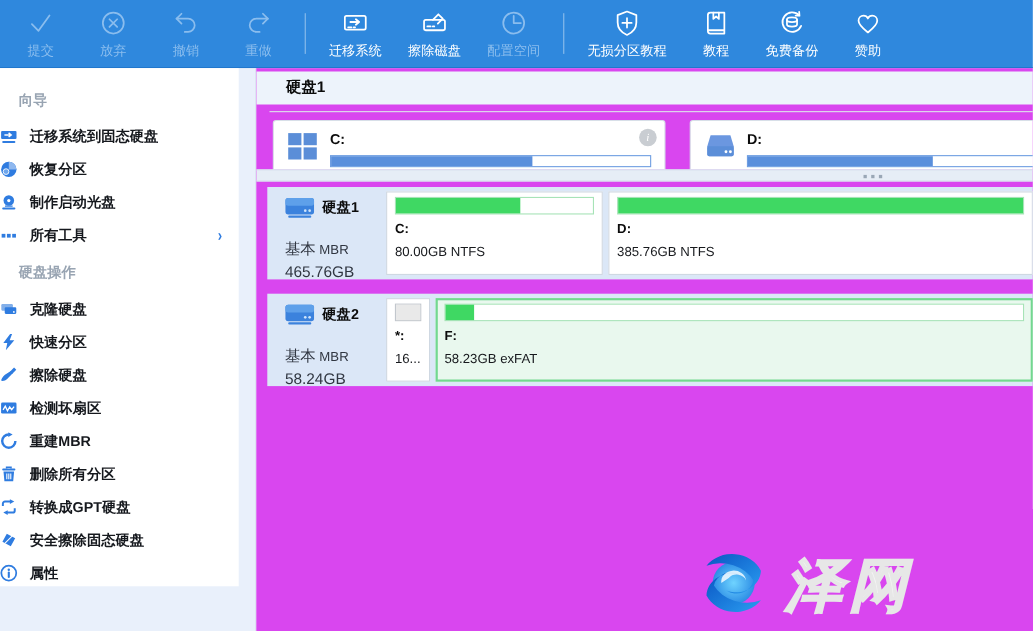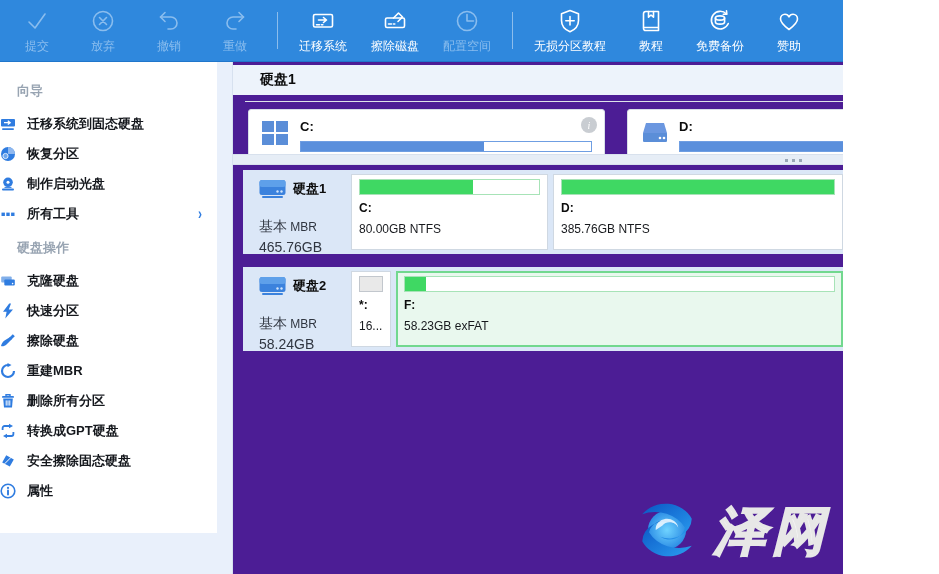--- a/index.html
+++ b/index.html
@@ -1,18 +1,18 @@
 <!DOCTYPE html>
 <html><head>
 <meta charset="utf-8">
 <style>
   * { margin:0; padding:0; box-sizing:border-box; }
   html,body { width:939px; height:574px; overflow:hidden;
     font-family:"Liberation Sans","DejaVu Sans",sans-serif; background:#fff; }
-  #app { width:843px; height:574px; display:flex; flex-direction:column; }
+  #app { width:939px; height:574px; display:flex; flex-direction:column; }
 
   
   .toolbar { height:62px; background:#2f88dd; border-bottom:1px solid #2076cb;
     display:flex; align-items:stretch; padding-left:4px; flex-shrink:0; }
   .tb-item { display:flex; flex-direction:column; align-items:center; justify-content:center;
     gap:3px; color:#fff; min-width:66px; padding:0 12px; cursor:pointer; font-size:12px; }
   .tb-item.disabled { color:#8abdee; cursor:default; }
   .tb-item svg { display:block; }
   .tb-sep { width:1px; background:rgba(255,255,255,.45); margin:12px 9px; }
 
@@ -21,21 +21,21 @@
   .sidebar-col { width:233px; background:#e9f0fb; border-right:1px solid #d7e1ef; flex-shrink:0; }
   .sidebar-panel { width:217px; background:#fff; height:471px; padding-top:10px; }
   .section-title { color:#98a4b2; font-size:13px; padding:10px 0 9px 17px;font-weight:bold; }
   .side-item { display:flex; align-items:center; height:30px; gap:11px;
     font-size:13px; color:#15181d; font-weight:600; cursor:pointer; }
   .side-item .sicon { width:16px; height:16px; flex-shrink:0; display:flex; }
   .side-item .chev { margin-left:auto; margin-right:15px; color:#2f7ce0; font-weight:bold;
     font-size:12px; transform:scaleY(1.3); }
 
   
-  .main { flex:1; position:relative; background:#4c1d95; overflow:hidden; }
+  .main { flex:1; position:relative; background:#d946ef; overflow:hidden; }
   .tabbar { margin-top:3px; height:30px; background:#edf3fb; display:flex; align-items:center;
     padding-left:27px; font-weight:bold; font-size:14px; color:#0c0c0c; }
   .rule { border-top:1px solid #dde3ea; margin:6px 0 0 12px; }
 
   .overview { position:relative; height:49px; overflow:hidden; margin-top:3px; }
   .ov-card { position:absolute; top:4px; height:72px; background:#fff; border:1px solid #d8dfe8;
     border-radius:3px; display:flex; padding:9px 12px; gap:11px; }
   .ov-icon { width:28px; height:28px; flex-shrink:0; }
   .ov-col { flex:1; }
   .ov-label { font-weight:bold; font-size:13px; color:#0c0c0c; }
@@ -251,20 +251,29 @@
             <span>快速分区</span>
           </div>
           <div class="side-item">
             <span class="sicon">
               <svg width="16" height="16" viewBox="0 0 16 16">
                 <path d="M12.8 1.2 L9.2 4.8 L11.2 6.8 L14.8 3.2 Z" fill="#2f7ce0"></path>
                 <path d="M9.8 4.2 L11.8 6.2 L6.5 11.5 C5 13.2 2.2 13.6 1 13 C1.6 11 2.2 9.4 4.5 7.6 Z" fill="#2f7ce0"></path>
               </svg>
             </span>
             <span>擦除硬盘</span>
+          </div>
+          <div class="side-item">
+            <span class="sicon">
+              <svg width="16" height="16" viewBox="0 0 16 16">
+                <rect x="1" y="3" width="14" height="10" rx="1.2" fill="#2f7ce0"></rect>
+                <path d="M2.8 9.6 L4.8 6.2 L6.8 10.4 L8.8 7 L10.6 9.4 L12.8 6.6" stroke="#fff" stroke-width="1.2" fill="none"></path>
+              </svg>
+            </span>
+            <span>检测坏扇区</span>
           </div>
           <div class="side-item">
             <span class="sicon">
               <svg width="16" height="16" viewBox="0 0 16 16">
                 <path d="M14 8 A6 6 0 1 1 8 2" stroke="#2f7ce0" stroke-width="2.2" fill="none"></path>
                 <path d="M7.5 0 L11.5 2 L7.5 4.2 Z" fill="#2f7ce0"></path>
               </svg>
             </span>
             <span>重建MBR</span>
           </div>

